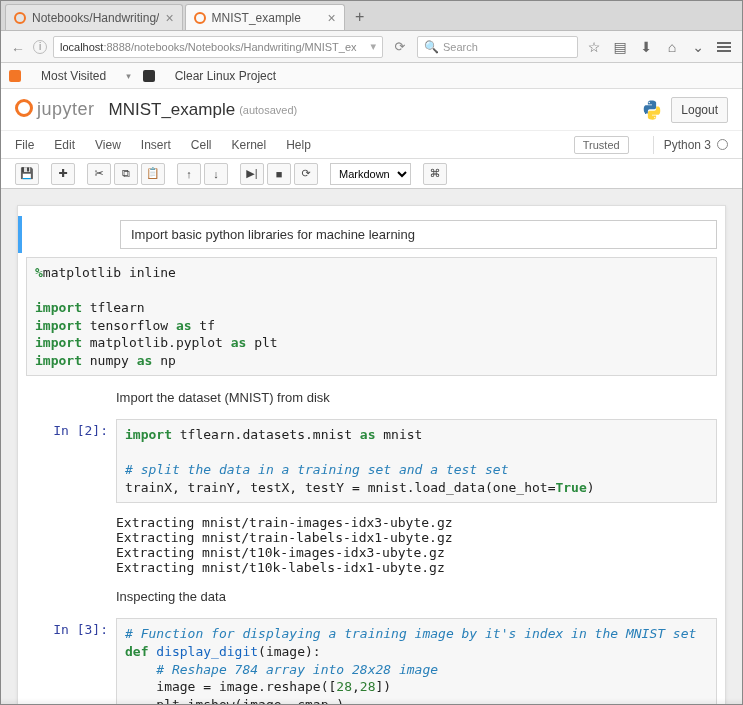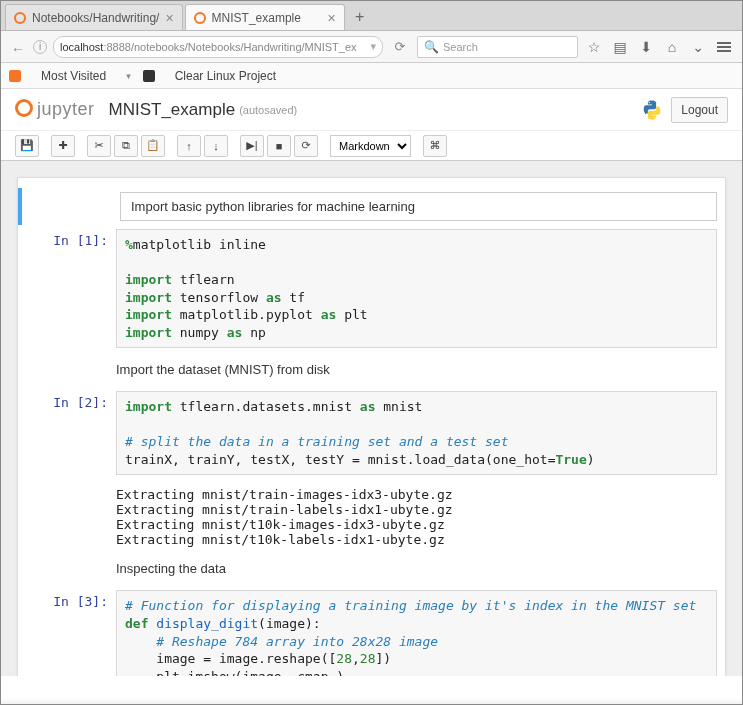--- a/index.html
+++ b/index.html
@@ -18,21 +18,21 @@
 .tab { height: 26px; background: #e4e4e4; border: 1px solid #bbb; border-bottom: none; border-radius: 3px 3px 0 0; display: flex; align-items: center; padding: 0 8px; margin-right: 2px; min-width: 160px; font-size: 12px; color: #555; }
 .tab.active { background: #f9f9f9; }
 .tab .jup-icon { width: 12px; height: 12px; border: 2px solid #f37626; border-radius: 50%; margin-right: 6px; }
 .tab .tab-label { flex: 1; white-space: nowrap; overflow: hidden; text-overflow: ellipsis; }
 .tab .tab-close { color: #888; font-size: 14px; margin-left: 6px; cursor:pointer;}
 .tabstrip .newtab { width: 26px; height: 26px; display:flex;align-items:center;justify-content:center;color:#666;font-size:16px;cursor:pointer;}
 
 
 .urlbar { height: 32px; background: #f6f6f6; border-bottom: 1px solid #ccc; display: flex; align-items: center; padding: 0 8px; gap:6px;}
 .urlbar .navbtn { width:18px;height:18px;color:#888;display:flex;align-items:center;justify-content:center;font-size:14px;cursor:pointer;}
-.urlbar .urlfield { flex: 0 0 330px; height: 22px; border: 1px solid #ccc; border-radius: 10px; background: #fff; display: flex; align-items: center; padding: 0 6px; font-size: 11px; color: #888; }
+.urlbar .urlfield { flex: 0 0 330px; height: 22px; border: 1px solid #ccc; border-radius: 2px; background: #fff; display: flex; align-items: center; padding: 0 6px; font-size: 11px; color: #888; }
 .urlbar .urlfield .host { color: #333; }
 .urlbar .reload { width: 22px; display:flex;align-items:center;justify-content:center;color:#888;font-size:13px;cursor:pointer;}
 .urlbar .search { flex: 1; height: 22px; border: 1px solid #ccc; border-radius: 2px; background: #fff; display: flex; align-items: center; padding: 0 6px; font-size: 11px; color: #999; }
 .urlbar .search .mag { margin-right: 4px; color:#aaa;font-size:12px;}
 .urlbar .iconbtn { width:20px;color:#666;font-size:14px;text-align:center;cursor:pointer;}
 .urlbar .hamburger { width:20px;display:flex;flex-direction:column;gap:2px;align-items:center;justify-content:center;cursor:pointer;}
 .urlbar .hamburger span{width:14px;height:2px;background:#666;}
 
 
 .bookmarks { height: 26px; background: #fafafa; border-bottom: 1px solid #ddd; display: flex; align-items: center; padding: 0 8px; gap: 12px; font-size: 12px; color: #444;}
@@ -159,20 +159,36 @@
       <div class="spacer"></div>
       <div class="py-icon">
         <svg viewBox="0 0 32 32">
             <path fill="#3776ab" d="M15 2c-5 0-5 3-5 3v3h6v1H7s-3 0-3 6 3 6 3 6h3v-3s0-3 3-3h6s3 0 3-3V5s0-3-7-3zm-3 2a1 1 0 110 2 1 1 0 010-2z"></path>
             <path fill="#ffd43b" d="M17 30c5 0 5-3 5-3v-3h-6v-1h9s3 0 3-6-3-6-3-6h-3v3s0 3-3 3h-6s-3 0-3 3v7s0 3 7 3zm3-2a1 1 0 110-2 1 1 0 010 2z"></path>
           </svg>
       </div>
       <button class="logout-btn">Logout</button>
     </div>
 
+    <div class="menubar">
+      <span class="menu">File</span>
+      <span class="menu">Edit</span>
+      <span class="menu">View</span>
+      <span class="menu">Insert</span>
+      <span class="menu">Cell</span>
+      <span class="menu">Kernel</span>
+      <span class="menu">Help</span>
+      <div class="spacer"></div>
+      <span class="trusted">Trusted</span>
+      <div class="divider"></div>
+      <div class="kernel-ind">
+        <span>Python 3</span>
+        <span class="circle"></span>
+      </div>
+    </div>
 
     <div class="toolbar">
       <div class="tbtn">💾</div>
       <div class="sep"></div>
       <div class="tbtn">✚</div>
       <div class="sep"></div>
       <div class="tbtn">✂</div>
       <div class="tbtn">⧉</div>
       <div class="tbtn">📋</div>
       <div class="sep"></div>
@@ -192,21 +208,20 @@
 
     <div class="notebook-area">
       <div class="notebook-inner">
 
         <div class="cell md-cell active">
           <div class="prompt"></div>
           <div class="cell-body">Import basic python libraries for machine learning</div>
         </div>
 
         <div class="cell code-cell">
-          <div class="prompt">In [1]:</div>
           <div class="cell-body"><span class="c-magic">%</span>matplotlib inline
 
 <span class="c-kw">import</span> tflearn
 <span class="c-kw">import</span> tensorflow <span class="c-kw">as</span> tf
 <span class="c-kw">import</span> matplotlib.pyplot <span class="c-kw">as</span> plt
 <span class="c-kw">import</span> numpy <span class="c-kw">as</span> np</div>
         </div>
 
         <div class="cell text-cell">
           <div class="prompt"></div>

